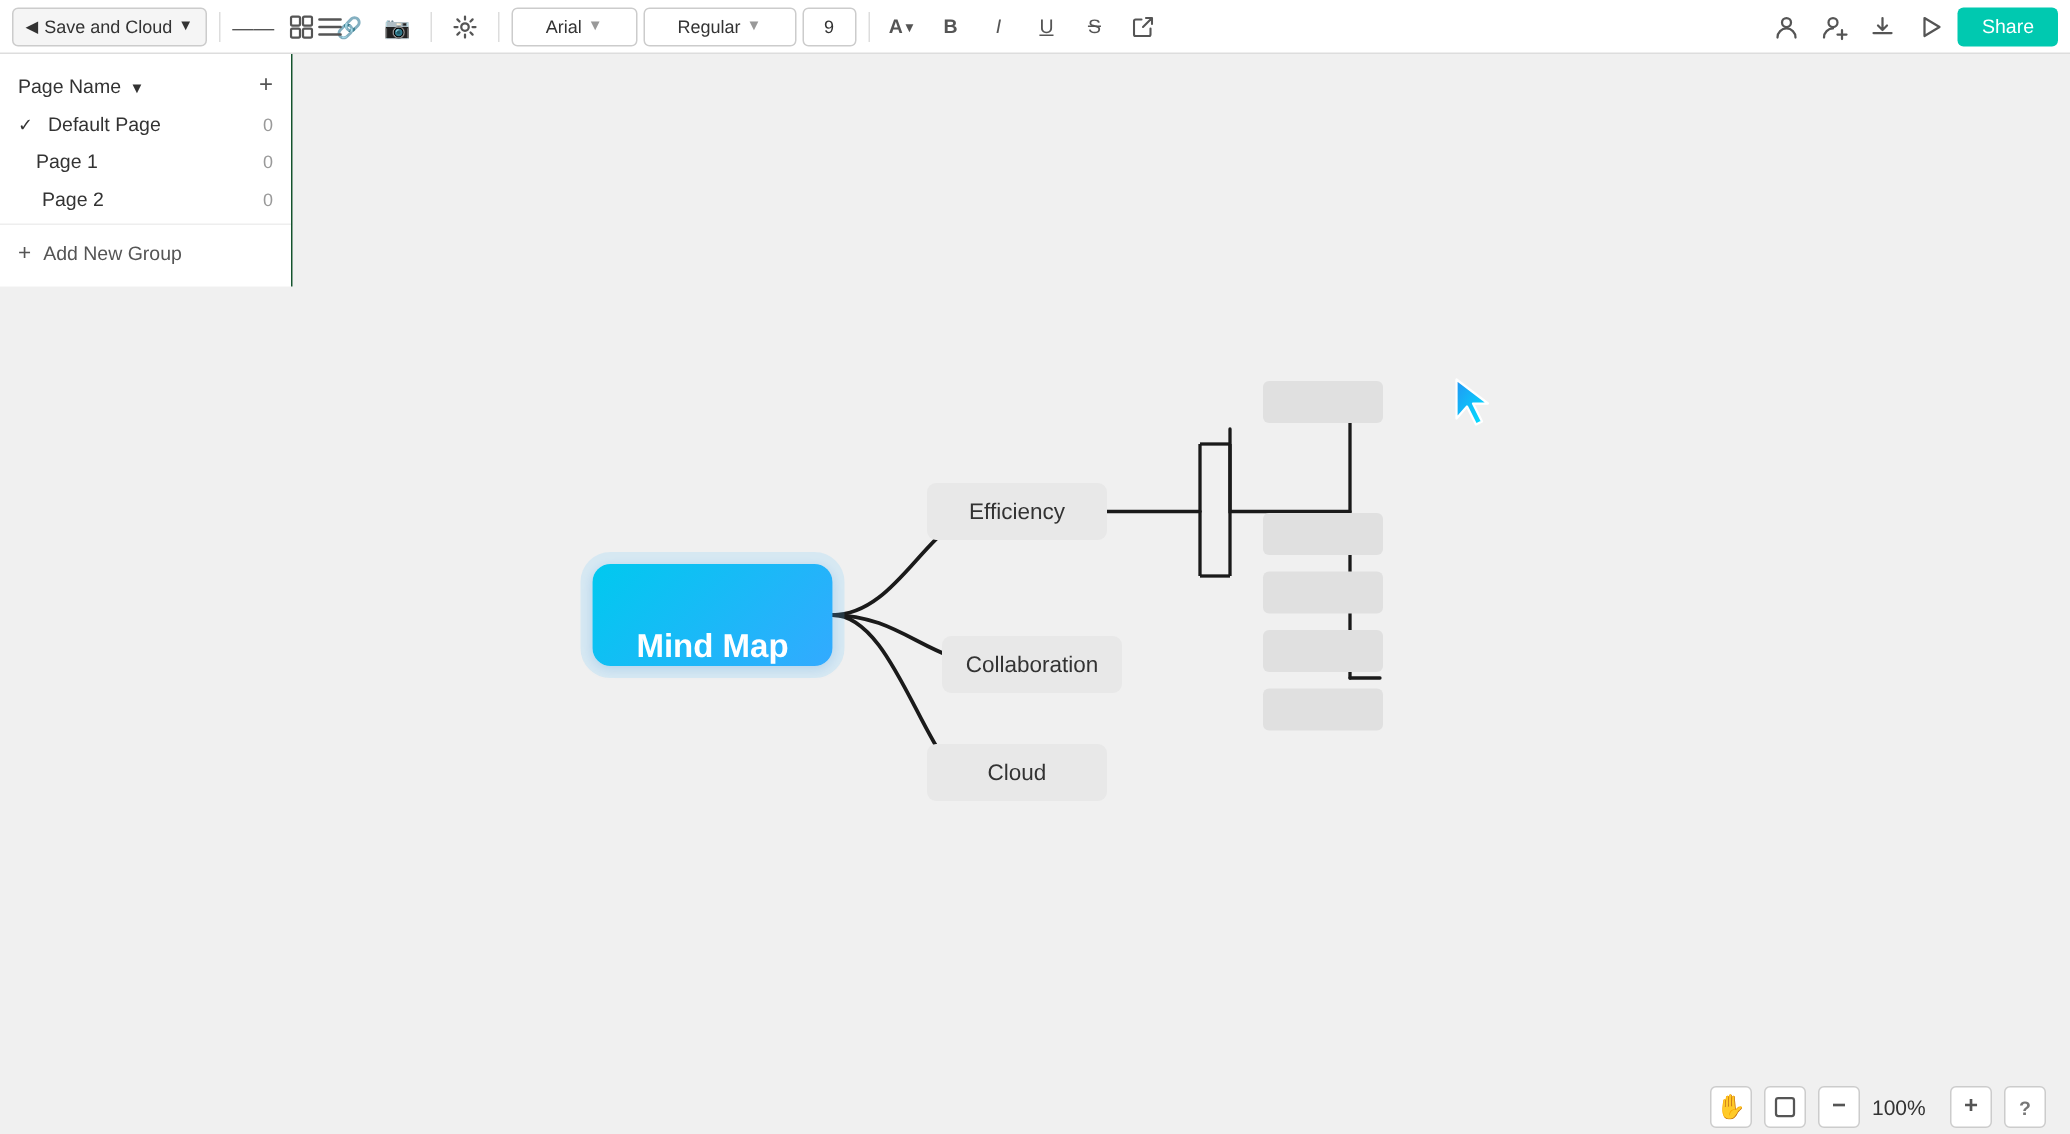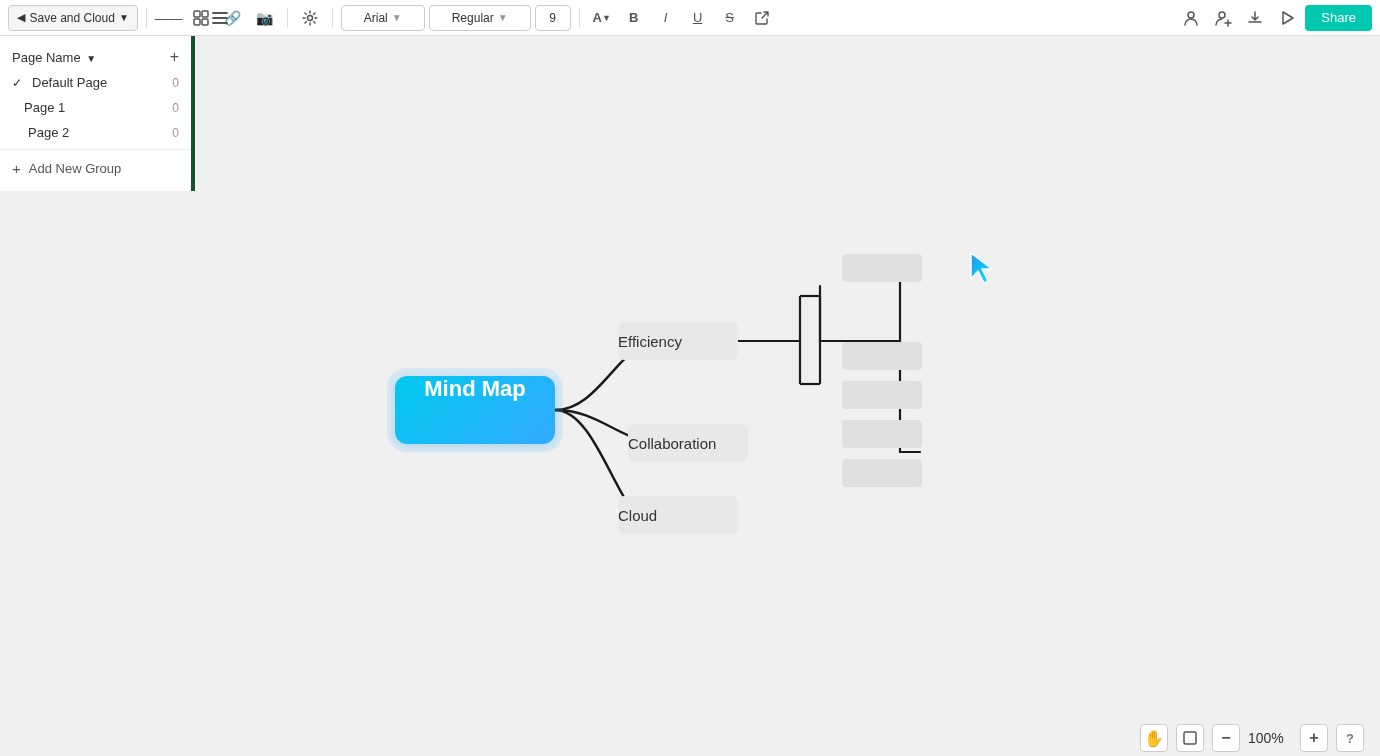--- a/index.html
+++ b/index.html
@@ -84,21 +84,21 @@
       display: flex; align-items: center; gap: 4px;
       margin-left: auto;
     }
 
     
     .left-panel {
       position: absolute;
       top: 36px; left: 0;
       width: 195px;
       background: #fff;
-      border-right: 4px solid #14532d;
+      border-right: 1px solid #14532d;
       padding: 8px 0;
       z-index: 50;
     }
     .panel-header {
       display: flex; align-items: center; justify-content: space-between;
       padding: 4px 12px;
       font-size: 13px; color: #333;
       font-weight: 500;
     }
     .panel-item {
@@ -158,34 +158,34 @@
       width: 100%; height: 100%;
     }
 
     
     .node-center {
       position: absolute;
       left: 395px; top: 340px;
       width: 160px; height: 68px;
       background: linear-gradient(135deg, #00c9ef, #33aaff);
       border-radius: 12px;
-      display: flex; align-items: flex-start; justify-content: center;
+      display: flex; align-items: flex-end; justify-content: center;
       color: #fff;
       font-size: 22px;
       font-weight: bold;
       box-shadow: 0 2px 8px rgba(0,100,200,0.18);
       
       outline: 8px solid rgba(100,200,255,0.18);
     }
     .node-branch {
       position: absolute;
       width: 120px; height: 38px;
       background: #e8e8e8;
       border-radius: 6px;
-      display: flex; align-items: center; justify-content: flex-start;
+      display: flex; align-items: center; justify-content: center;
       font-size: 15px; color: #333;
     }
     .node-efficiency { left: 618px; top: 286px; }
     .node-collaboration { left: 628px; top: 388px; }
     .node-cloud { left: 618px; top: 460px; }
 
     
     .sub-node {
       position: absolute;
       width: 80px; height: 28px;

